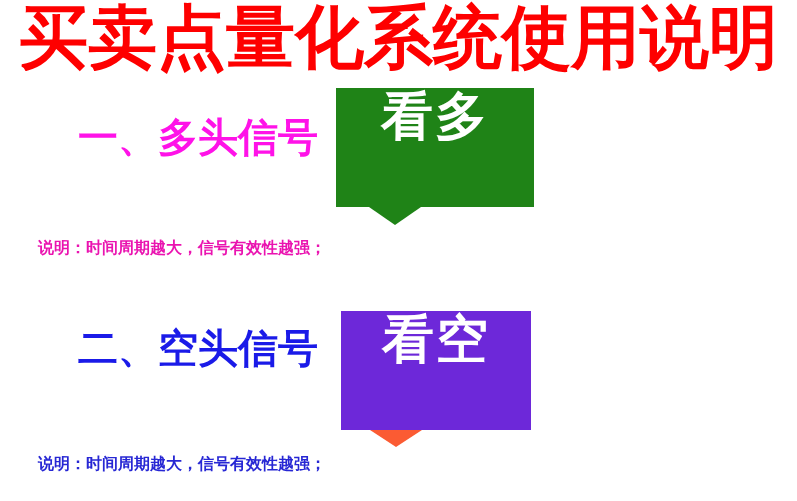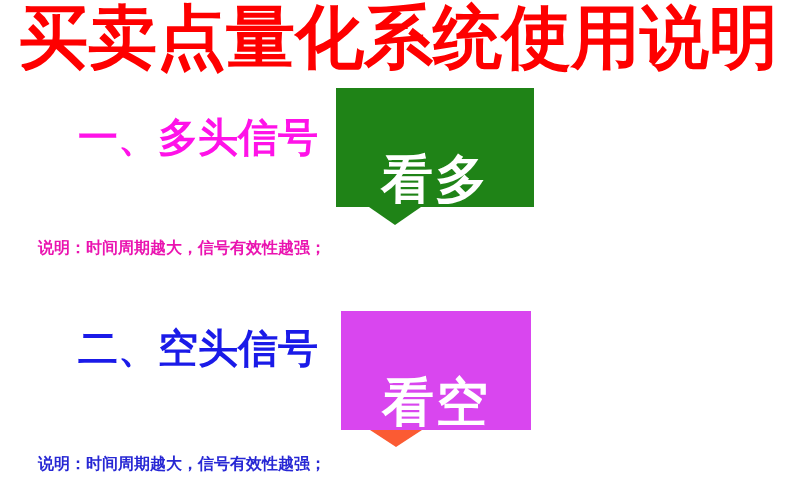--- a/index.html
+++ b/index.html
@@ -81,21 +81,21 @@
 
   
   .callout {
     position: absolute;
   }
   .callout .bubble {
     position: absolute;
     left: 0;
     top: 0;
     display: flex;
-    align-items: flex-end;
+    align-items: flex-start;
     justify-content: center;
     box-sizing: border-box;
   }
   .callout .bubble-label {
     font-size: 52px;
     line-height: 56px;
     font-weight: bold;
     color: #FFFFFF;
     white-space: nowrap;
     letter-spacing: 2px;
@@ -129,21 +129,21 @@
   
   #callout-bear {
     left: 341px;
     top: 311px;
     width: 190px;
     height: 135px;
   }
   #callout-bear .bubble {
     width: 190px;
     height: 119px;
-    background: #d946ef;
+    background: #6d28d9;
   }
   #callout-bear .pointer {
     left: 29px;
     top: 119px;
     border-top: 17px solid #FB5B33;
   }
 </style>
 </head>
 <body>
 

